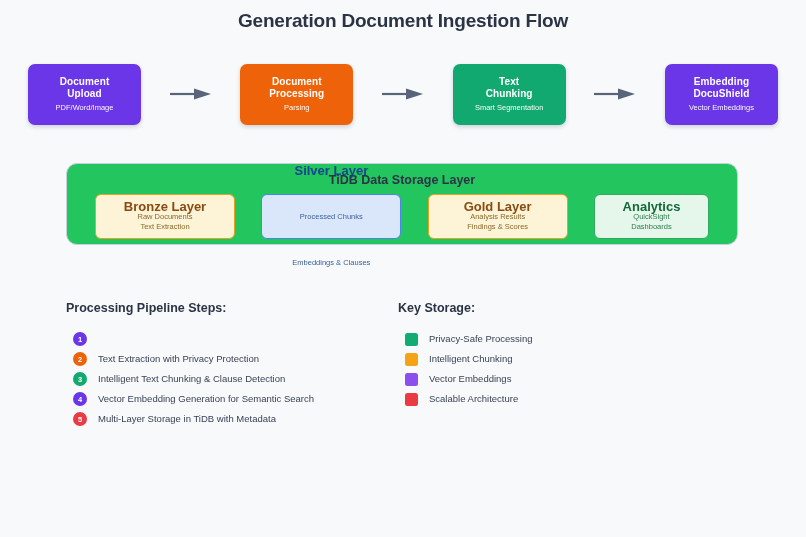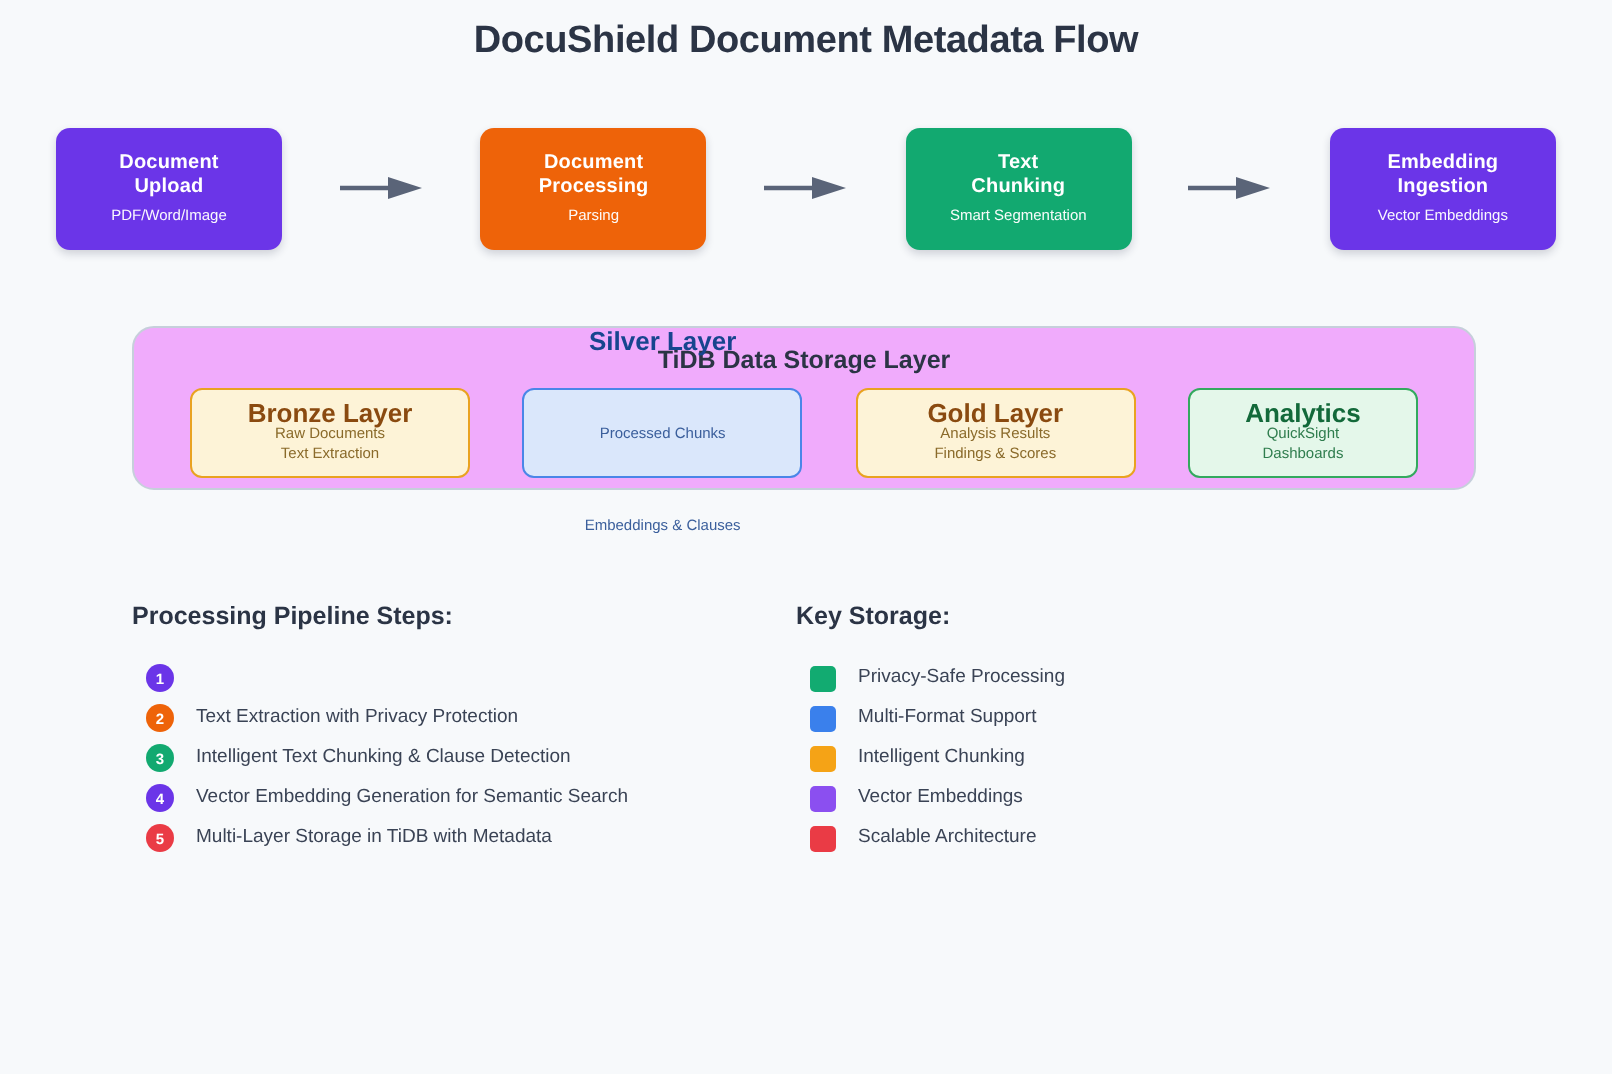--- a/index.html
+++ b/index.html
@@ -181,21 +181,21 @@
   }
   .feature-label {
     font-size: 9.5px;
     color: #3a4355;
     line-height: 14px;
   }
 </style>
 </head>
 <body style="background: rgb(247, 249, 251);">
 
-<h1 class="page-title">DocuShield Document Metadata Flow</h1>
+<h1 class="page-title">Generation Document Ingestion Flow</h1>
 
 <div class="flow-row">
 
   <div class="flow-box" style="background: rgb(107, 53, 232);">
     <div class="fb-title">
       <span>Document</span><br>
       <span>Upload</span>
     </div>
     <div class="fb-sub">PDF/Word/Image</div>
   </div>
@@ -233,28 +233,28 @@
   <div class="flow-arrow">
     <svg width="42" height="12" viewBox="0 0 42 12">
       <line x1="0" y1="6" x2="26" y2="6" stroke="#5a6478" stroke-width="2.2"></line>
       <polygon points="24,0.5 41,6 24,11.5" fill="#5a6478"></polygon>
     </svg>
   </div>
 
   <div class="flow-box" style="background: rgb(107, 53, 232);">
     <div class="fb-title">
       <span>Embedding</span><br>
-      <span>Ingestion</span>
+      <span>DocuShield</span>
     </div>
     <div class="fb-sub">Vector Embeddings</div>
   </div>
 
 </div>
 
-<div class="storage-panel" style="background: #f0abfc; border-color: rgb(198, 207, 219);">
+<div class="storage-panel" style="background: #22c55e; border-color: rgb(198, 207, 219);">
   <div class="storage-title">TiDB Data Storage Layer</div>
   <div class="layer-row">
 
     <div class="layer-card" style="background: rgb(253, 243, 215); border-color: rgb(233, 162, 32); width: 140px; color: rgb(138, 106, 42);">
       <div class="lc-title" style="color: rgb(138, 74, 16);">Bronze Layer</div>
       <div class="lc-line">Raw Documents</div>
       <div class="lc-line">Text Extraction</div>
     </div>
 
     <div class="layer-card" style="background: rgb(218, 231, 251); border-color: rgb(74, 134, 232); width: 140px; color: rgb(59, 95, 156); gap: 36px;">
@@ -303,24 +303,20 @@
 </div>
 
 <div class="col-features">
   <div class="col-heading">Key Storage:</div>
 
   <div class="feature-item">
     <div class="feature-swatch" style="background: rgb(18, 171, 113);"></div>
     <div class="feature-label">Privacy-Safe Processing</div>
   </div>
   <div class="feature-item">
-    <div class="feature-swatch" style="background: rgb(58, 128, 236);"></div>
-    <div class="feature-label">Multi-Format Support</div>
-  </div>
-  <div class="feature-item">
     <div class="feature-swatch" style="background: rgb(245, 163, 22);"></div>
     <div class="feature-label">Intelligent Chunking</div>
   </div>
   <div class="feature-item">
     <div class="feature-swatch" style="background: rgb(139, 79, 240);"></div>
     <div class="feature-label">Vector Embeddings</div>
   </div>
   <div class="feature-item">
     <div class="feature-swatch" style="background: rgb(234, 59, 69);"></div>
     <div class="feature-label">Scalable Architecture</div>

